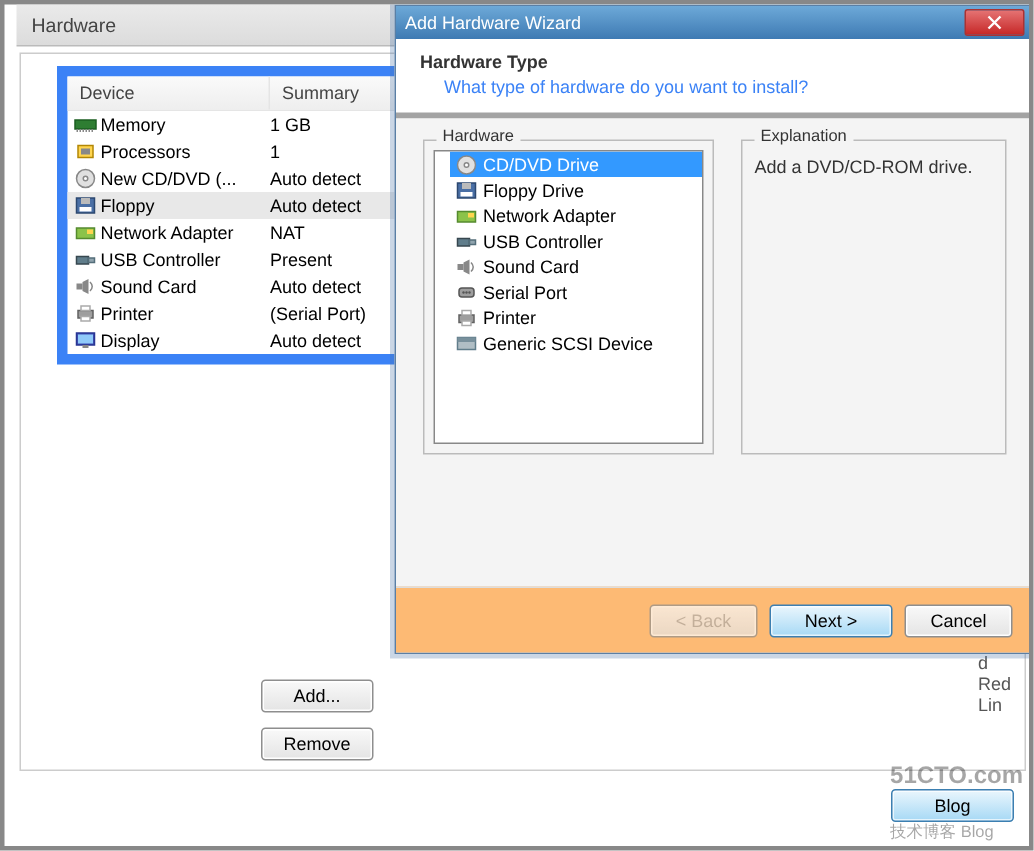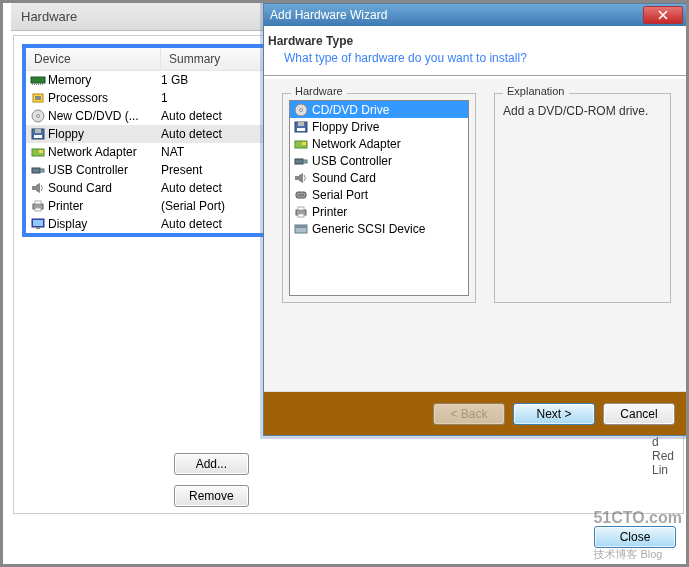--- a/index.html
+++ b/index.html
@@ -4,54 +4,54 @@
 <style>
   * { box-sizing: border-box; font-family: "Segoe UI", Tahoma, sans-serif; font-size: 12px; }
   body { margin: 0; width: 689px; height: 567px; background: #fff; position: relative; overflow: hidden; border: 3px solid #888; }
   
   
   .back-window { position: absolute; left: 8px; top: 0; right: 0; bottom: 0; }
   .back-titlebar { height: 28px; display: flex; align-items: center; padding: 0 10px; background: linear-gradient(#eaeaea, #dcdcdc); border-bottom: 1px solid #bbb; }
   .back-title { font-size: 13px; color: #444; margin-right: 28px; }
   .back-link { color: #7ba7c9; margin-right: 16px; cursor: default; }
   .back-body { position: absolute; left: 2px; top: 32px; right: 2px; bottom: 50px; background: #fff; border: 1px solid #ccc; padding: 8px; }
-  .device-table { border: 4px solid #3b82f6; width: 300px; }
+  .device-table { border: 7px solid #3b82f6; width: 300px; margin-left: 16px; }
   .device-head { display: flex; border-bottom: 1px solid #e5e5e5; background: linear-gradient(#fafafa,#eee); }
   .device-head > div { padding: 4px 8px; color: #444; }
   .col-dev { width: 135px; border-right: 1px solid #e5e5e5; }
   .col-sum { flex: 1; }
   .device-row { display: flex; align-items: center; height: 18px; padding: 0 4px; }
   .device-row.selected { background: #e8e8e8; }
   .device-row .dicon { width: 16px; height: 14px; margin-right: 2px; flex: 0 0 auto; }
   .device-row .dname { width: 113px; white-space: nowrap; overflow: hidden; }
   .device-row .dsum { white-space: nowrap; }
   .back-buttons { position: absolute; left: 160px; bottom: 6px; display: flex; gap: 10px; flex-direction: column; }
   .btn { min-width: 72px; height: 22px; border: 1px solid #8e8e8e; border-radius: 3px; background: linear-gradient(#f9f9f9,#e4e4e4); box-shadow: inset 0 0 0 1px #fff; cursor: default; padding: 0 14px; display: inline-flex; align-items: center; justify-content: center; }
   .btn.blue { border-color: #3c7fb1; background: linear-gradient(#eaf6fd,#a7d9f5); box-shadow: inset 0 0 0 1px rgba(255,255,255,0.7); }
   .close-bar { position: absolute; right: 10px; bottom: 16px; display:flex; gap:10px; }
 
   
   .wizard { position: absolute; left: 260px; top: 0; width: 427px; height: 433px; background: #fff; border: 1px solid #5a7fa5; box-shadow: 0 0 0 3px rgba(80,120,170,0.3); }
   .wiz-titlebar { height: 22px; background: linear-gradient(#6da9d8, #3e7ab3); color: #fff; display: flex; align-items: center; padding: 0 6px; font-size: 12px; gap: 28px; }
   .wiz-close { margin-left: auto; width: 40px; height: 18px; background: linear-gradient(#e57373,#c62828); border: 1px solid #a33; border-radius: 2px; display: flex; align-items:center; justify-content:center; }
   .wiz-close svg { width: 10px; height: 10px; }
-  .wiz-header { padding: 8px 4px 10px; background: #fff; border-bottom: 1px solid #a3a3a3; }
+  .wiz-header { padding: 8px 16px 10px; background: #fff; border-bottom: 4px solid #a3a3a3; }
   .wiz-header-title { font-weight: bold; color: #333; }
   .wiz-header-sub { color: #3b82f6; margin-left: 16px; margin-top: 3px; }
   .wiz-body { position: absolute; top: 75px; left: 0; right: 0; bottom: 44px; background: #f4f4f4; padding: 14px 18px; display: flex; gap: 18px; }
   .wiz-group { position: relative; border: 1px solid #bbb; background: #f4f4f4; padding: 6px; }
   .wiz-group-label { position: absolute; top: -9px; left: 8px; background: #f4f4f4; padding: 0 4px; color: #333; font-size: 11px; }
   .wiz-hw { width: 194px; height: 210px; }
-  .wiz-hw-list { background: #fff; border: 1px solid #888; height: 196px; overflow: hidden; }
+  .wiz-hw-list { background: #fff; border: 1px solid #888; height: 196px; overflow: hidden; padding-left: 10px; }
   .wiz-item { display: flex; align-items: center; height: 17px; padding: 0 3px; white-space: nowrap; }
   .wiz-item.selected { background: #3399ff; color: #fff; }
   .wiz-item .dicon { width: 16px; height: 14px; margin-right: 3px; flex: 0 0 auto; }
   .wiz-expl { flex: 1; height: 210px; }
   .wiz-expl-text { padding: 4px 2px; color: #333; }
-  .wiz-footer { position: absolute; bottom: 0; left: 0; right: 0; height: 44px; background: #a16207; border-top: 1px solid #ddd; display: flex; justify-content: flex-end; align-items: center; gap: 8px; padding-right: 14px; }
+  .wiz-footer { position: absolute; bottom: 0; left: 0; right: 0; height: 44px; background: #fdba74; border-top: 1px solid #ddd; display: flex; justify-content: flex-end; align-items: center; gap: 8px; padding-right: 14px; }
 
   
   .dicon svg { width: 16px; height: 14px; display: block; }
   
   
   .right-frag { position: absolute; right: 6px; top: 432px; width: 28px; font-size: 11px; color: #555; line-height: 14px; text-align: left; }
   
   
   .wm { position: absolute; right: 4px; bottom: 2px; color: rgba(0,0,0,0.35); font-family: Arial; }
   .wm .big { font-size: 16px; font-weight: bold; }
@@ -221,21 +221,21 @@
             <span class="dsum">Auto detect</span>
           </div>
         </div>
     </div>
     <div class="back-buttons">
       <button class="btn">Add...</button>
       <button class="btn">Remove</button>
     </div>
   </div>
   <div class="close-bar">
-    <button class="btn blue" style="min-width:82px">Close</button>
+    <button class="btn blue" style="min-width:82px">Blog</button>
   </div>
   <div class="right-frag">
     <div>d</div>
     <div>Red</div>
     <div>Lin</div>
   </div>
 </div>
 
 <div class="wizard">
   <div class="wiz-titlebar">

